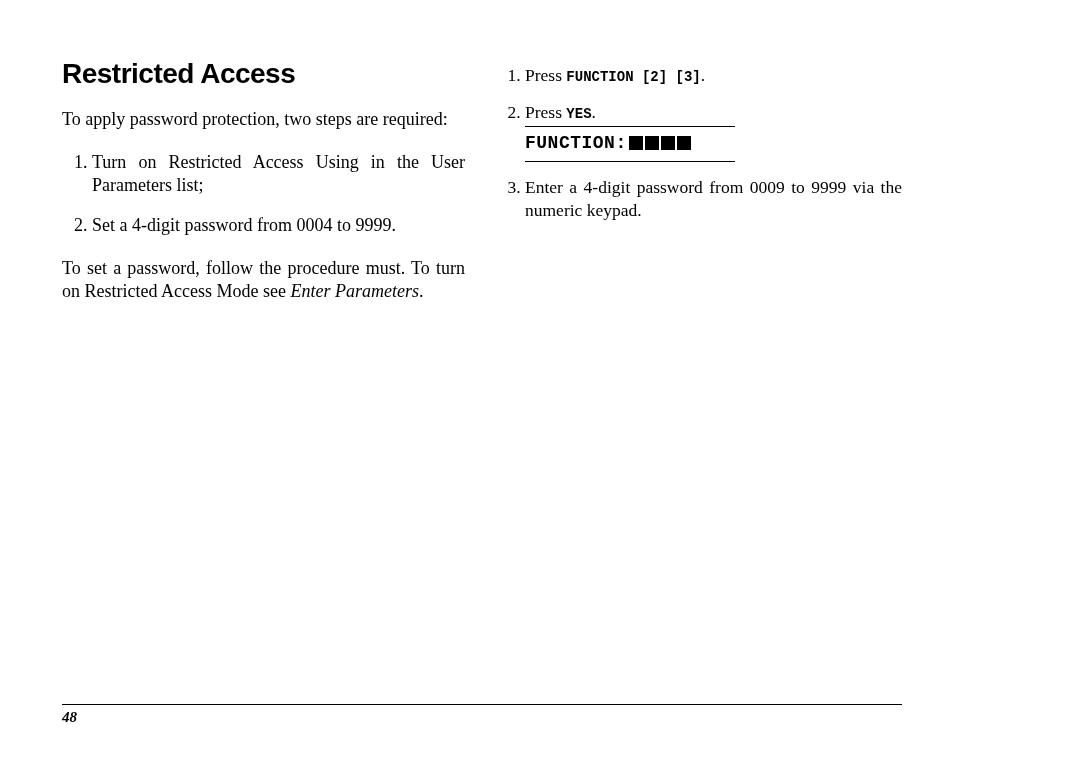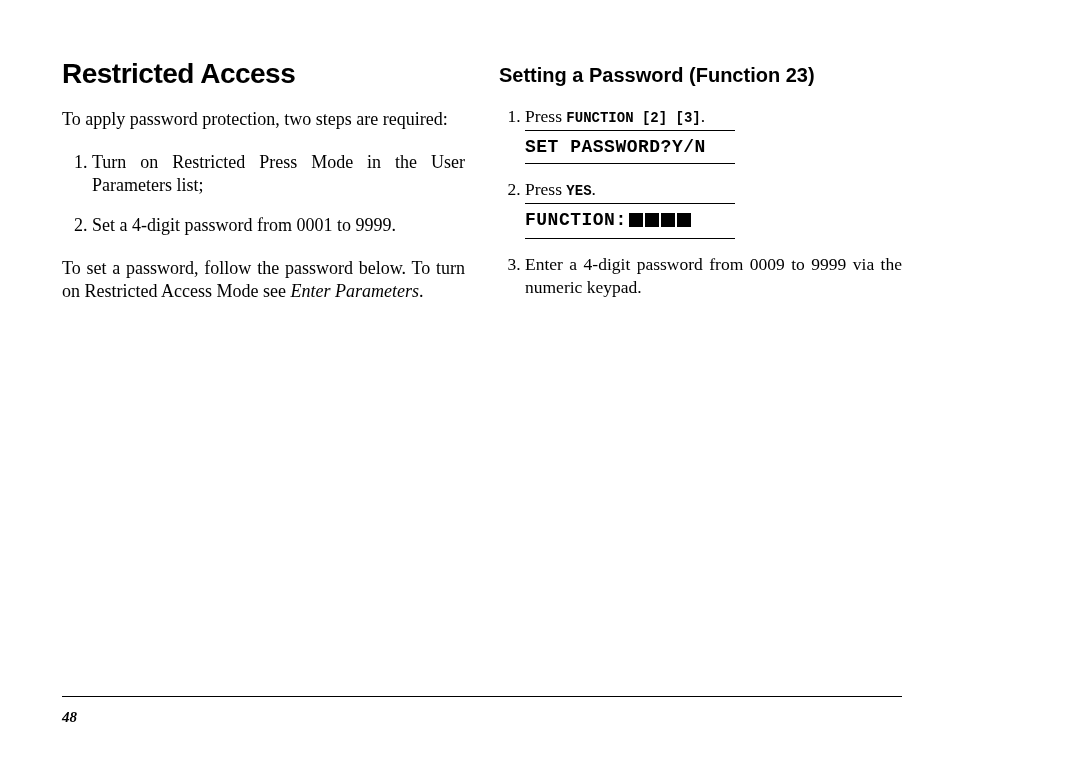--- a/index.html
+++ b/index.html
@@ -105,57 +105,53 @@
   }
   .italic {
     font-style: italic;
   }
   .footer {
     position: absolute;
     left: 62px;
     right: 62px;
     bottom: 34px;
     border-top: 1px solid #000;
-    padding-top: 12px;
+    padding-top: 4px;
     font-style: italic;
     font-weight: 700;
     font-size: 15px;
   }
 </style>
 </head>
 <body>
 
 <div class="page">
   <div class="columns">
 
     <div class="col col-left">
       <h1 class="h1">Restricted Access</h1>
 
 
       <p class="para">To apply password protection, two steps are required:</p>
 
       <ol class="ol">
-        <li>Turn on Restricted Press Mode in the User Parameters list;</li>
-        <li>Set a 4-digit password from 0001 to 9999.</li>
+        <li>Turn on Restricted Access Using in the User Parameters list;</li>
+        <li>Set a 4-digit password from 0004 to 9999.</li>
       </ol>
 
       <p class="para">
-        <span>To set a password, follow the password below. To turn on Restricted Access Mode see </span><span class="italic">Enter Parameters</span><span>.</span>
+        <span>To set a password, follow the procedure must. To turn on Restricted Access Mode see </span><span class="italic">Enter Parameters</span><span>.</span>
       </p>
     </div>
 
     <div class="col col-right">
-      <h2 class="h2">Setting a Password (Function 23)</h2>
 
       <ol class="ol-right">
         <li>
           <span>Press </span><span class="key">FUNCTION [2] [3]</span><span>.</span>
-          <div class="display-line-wrap">
-            <span class="display-line">SET PASSWORD?Y/N</span>
-          </div>
         </li>
 
         <li>
           <span>Press </span><span class="key">YES</span><span>.</span>
           <div class="display-line-wrap">
             <span class="display-line">
               <span>FUNCTION:</span><span class="blocks"><span class="blk"></span><span class="blk"></span><span class="blk"></span><span class="blk"></span></span>
             </span>
           </div>
         </li>

